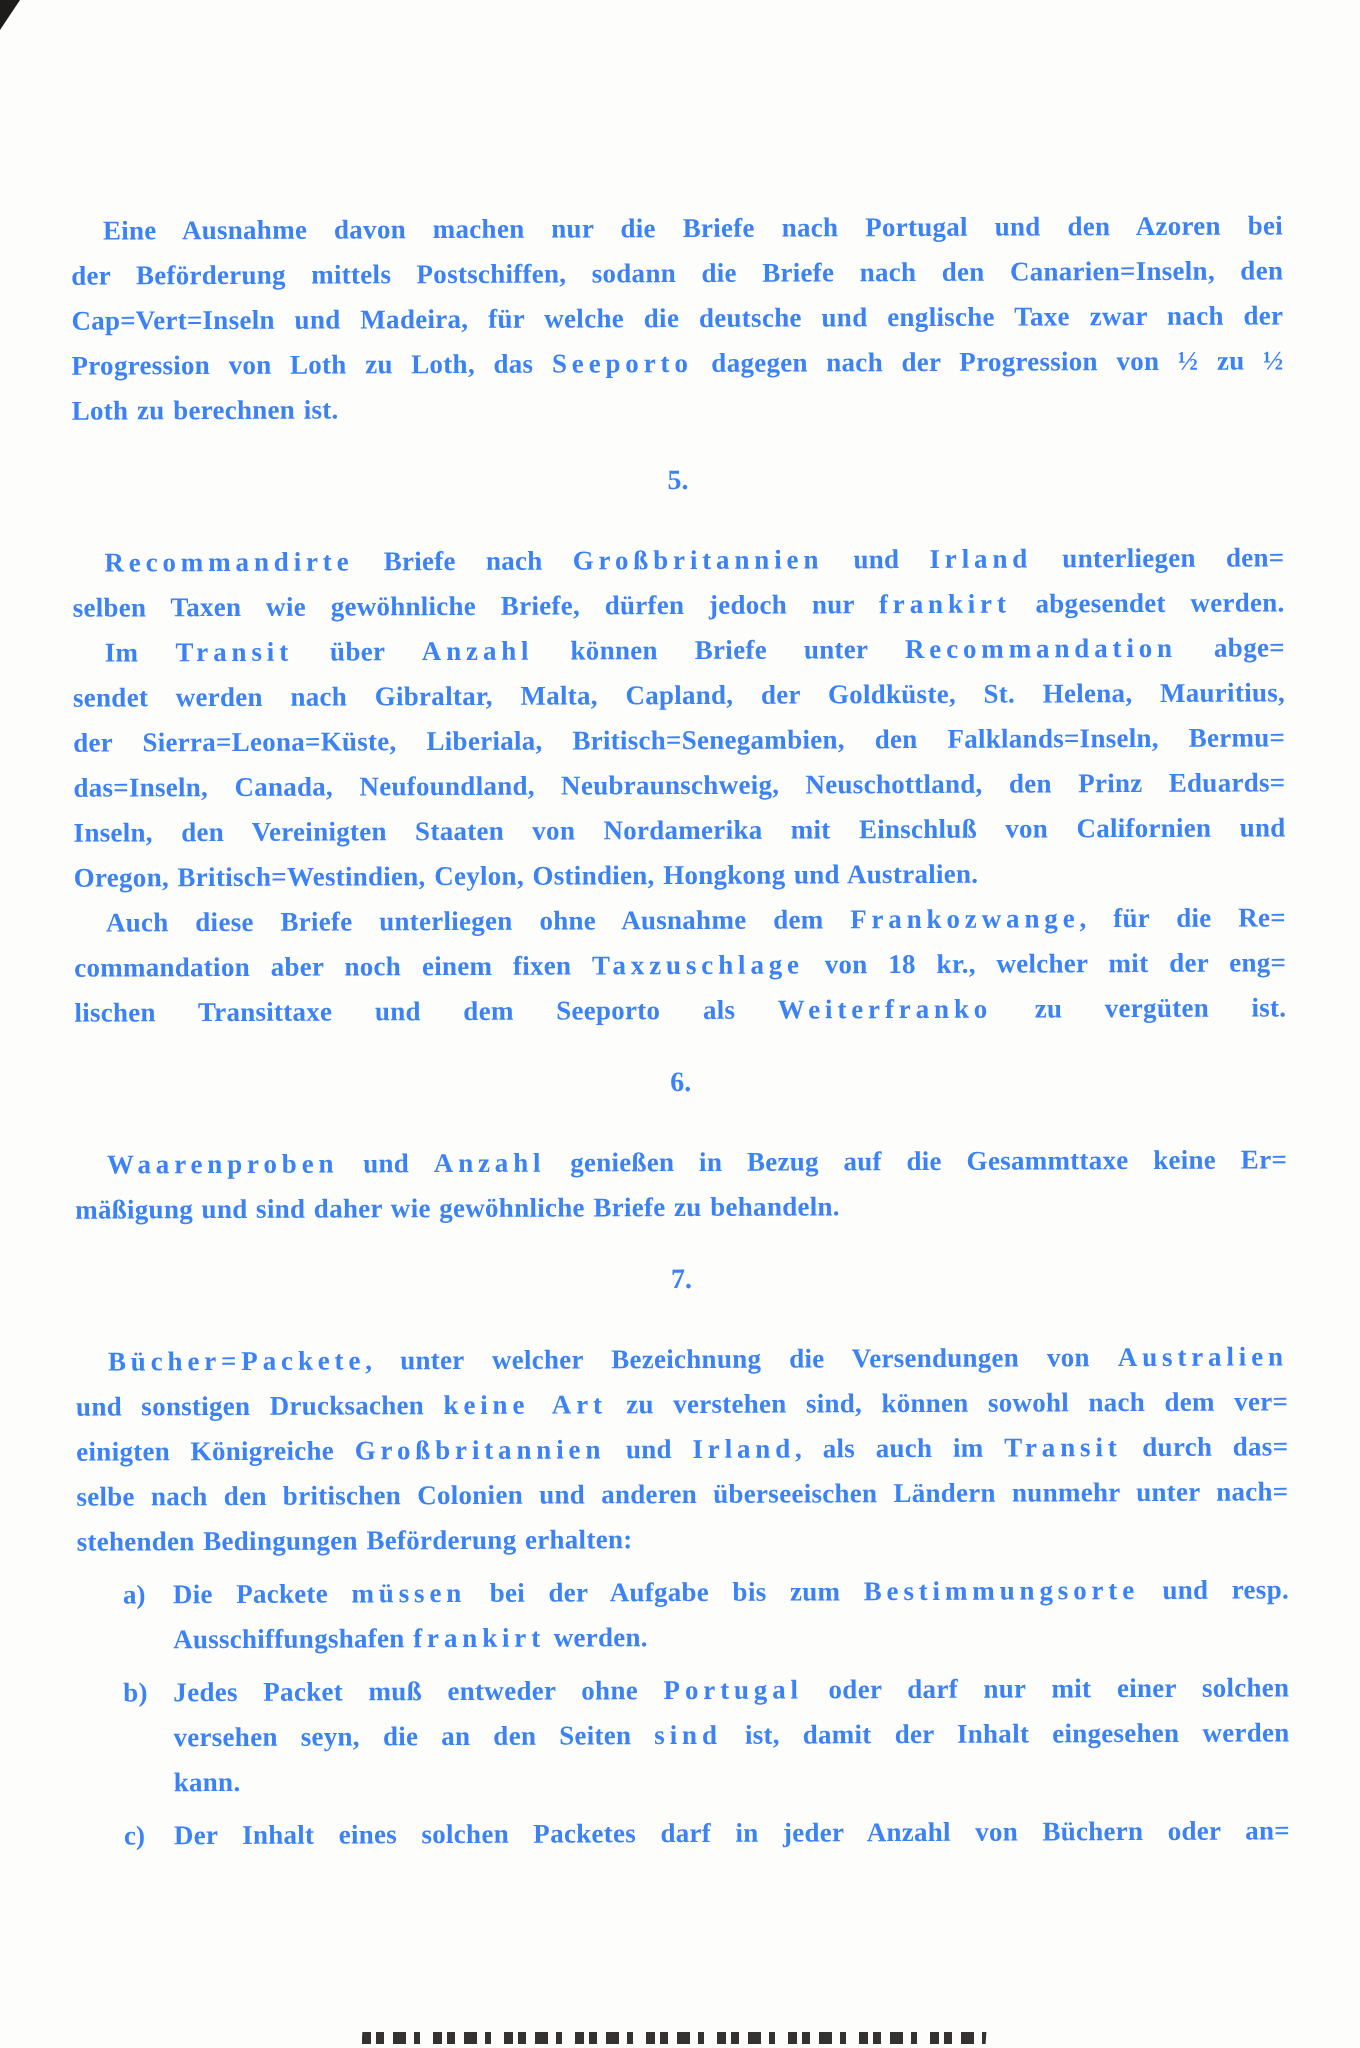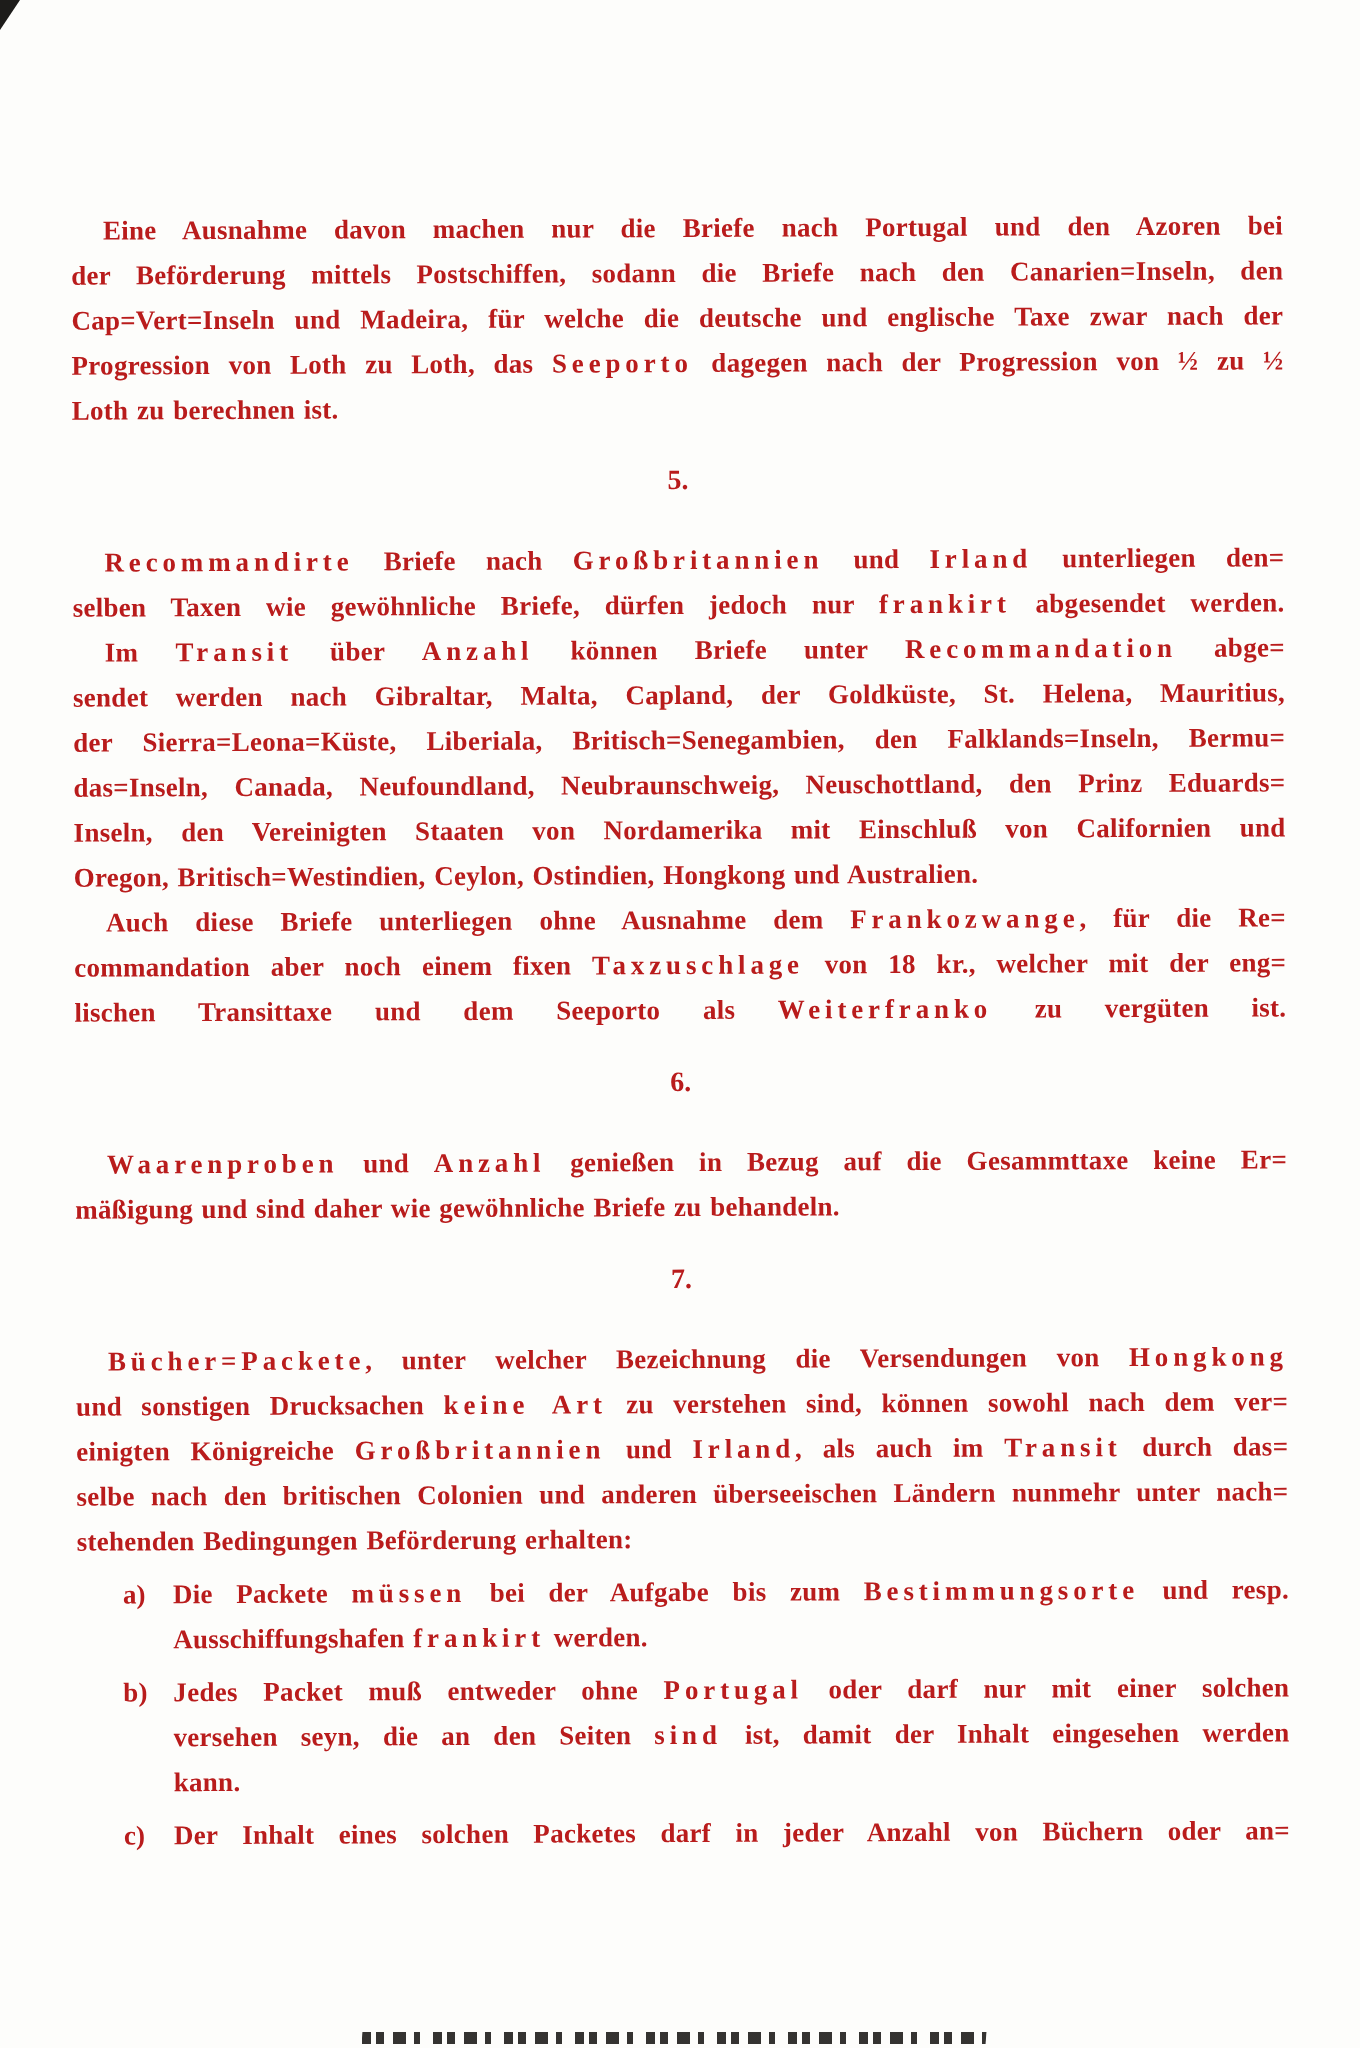--- a/index.html
+++ b/index.html
@@ -7,21 +7,21 @@
     width:1360px; height:2048px;
     background:#e9e9e7;
     overflow:hidden;
   }
   .page {
     position:relative;
     width:1360px; height:2048px;
     background:#fdfdfb;
     font-family:"Liberation Serif","DejaVu Serif",serif;
     font-weight:bold;
-    color:#b91c1c;
+    color:#3b82f6;
     overflow:hidden;
   }
   .text-block {
     position:absolute;
     left:74px; top:0;
     width:1212px;
     padding-top:206px;
     transform:rotate(-0.25deg);
   }
   .line {
@@ -106,21 +106,21 @@
         <div class="line">commandation aber noch einem fixen <span class="sp">Taxzuschlage</span> von 18 kr., welcher mit der eng=</div>
         <div class="line">lischen Transittaxe und dem Seeporto als <span class="sp">Weiterfranko</span> zu vergüten ist.</div>
       </div>
       <div class="hnum">6.</div>
       <div class="para">
         <div class="line indent"><span class="sp">Waarenproben</span> und <span class="sp">Anzahl</span> genießen in Bezug auf die Gesammttaxe keine Er=</div>
         <div class="line last">mäßigung und sind daher wie gewöhnliche Briefe zu behandeln.</div>
       </div>
       <div class="hnum">7.</div>
       <div class="para">
-        <div class="line indent"><span class="sp">Bücher=Packete</span>, unter welcher Bezeichnung die Versendungen von <span class="sp">Hongkong</span></div>
+        <div class="line indent"><span class="sp">Bücher=Packete</span>, unter welcher Bezeichnung die Versendungen von <span class="sp">Australien</span></div>
         <div class="line">und sonstigen Drucksachen <span class="sp">keine Art</span> zu verstehen sind, können sowohl nach dem ver=</div>
         <div class="line">einigten Königreiche <span class="sp">Großbritannien</span> und <span class="sp">Irland</span>, als auch im <span class="sp">Transit</span> durch das=</div>
         <div class="line">selbe nach den britischen Colonien und anderen überseeischen Ländern nunmehr unter nach=</div>
         <div class="line last">stehenden Bedingungen Beförderung erhalten:</div>
       </div>
       <div class="li">
         <span class="marker">a)</span>
         <div class="line">Die Packete <span class="sp">müssen</span> bei der Aufgabe bis zum <span class="sp">Bestimmungsorte</span> und resp.</div>
         <div class="line last">Ausschiffungshafen <span class="sp">frankirt</span> werden.</div>
       </div>

